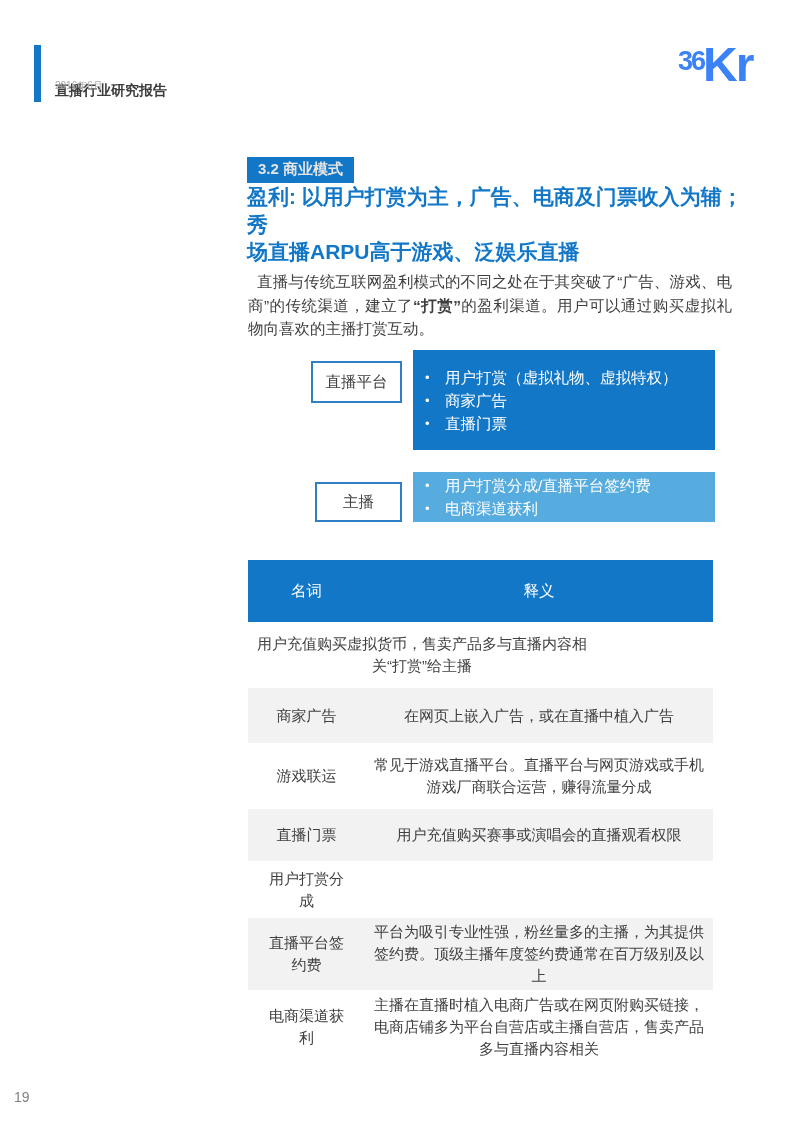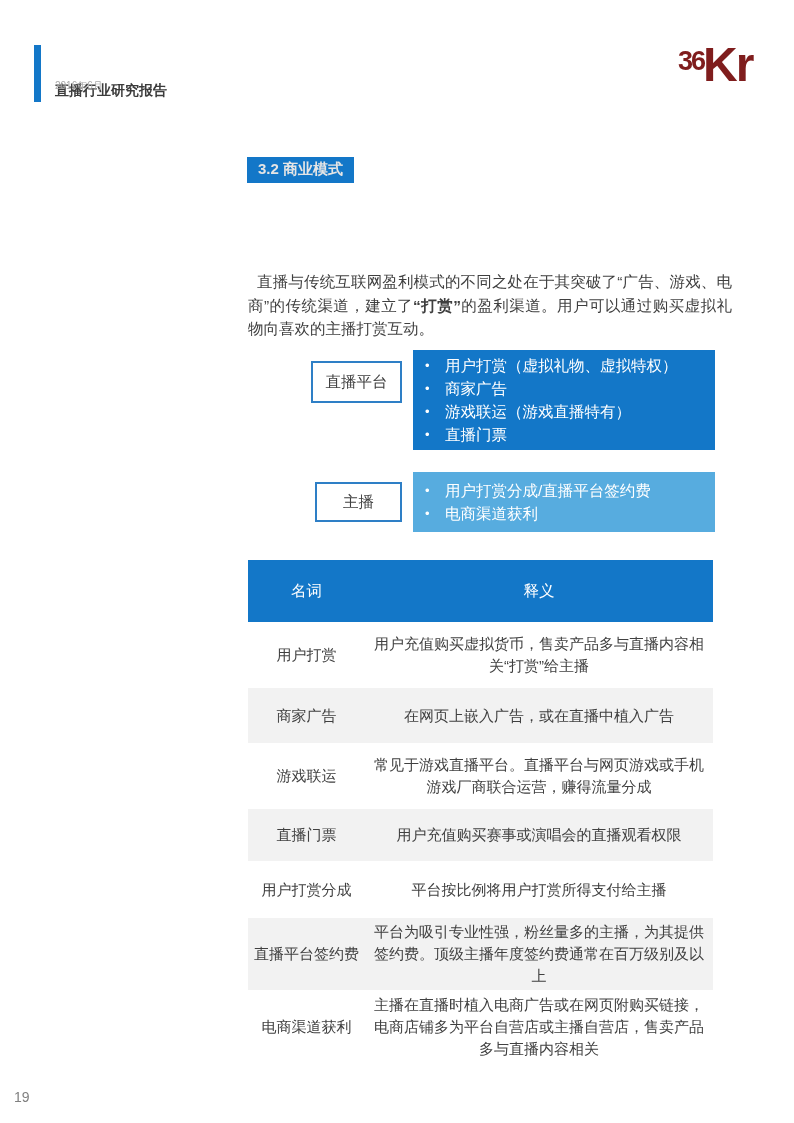--- a/index.html
+++ b/index.html
@@ -21,21 +21,21 @@
     position:absolute; left:55px; top:50px;
     font-size:14px; font-weight:bold; color:#3C3C3C;margin-top:32px;
   }
   .header-date {
     position:absolute; left:55px; top:79px;
     font-size:10px; color:#A8A8A8;
   }
   .logo {
     position:absolute; left:678px; top:42px;
     display:flex; align-items:flex-start;
-    color:#7f1d1d; font-weight:bold;
+    color:#3b82f6; font-weight:bold;
   }
   .logo-36 { font-size:27px; line-height:1; margin-top:6px; letter-spacing:-2px; }
   .logo-kr { font-size:48px; line-height:0.95; margin-left:-1px; letter-spacing:-2px; }
   
   .badge {
     position:absolute; left:247px; top:157px;
     background:#1377C8; color:#e5e5e5;
     font-size:15px; font-weight:bold;
     padding:3px 11px 4px 11px;
   }
@@ -64,21 +64,21 @@
     font-size:15.5px; color:#404040;
   }
   .lbl1 { left:311px; top:361px; width:91px; height:42px; }
   .lbl2 { left:315px; top:482px; width:87px; height:40px; }
   .diag-box {
     position:absolute; left:413px; width:302px;
     display:flex; align-items:center;
     color:#ffffff;
   }
   .box1 { top:350px; height:100px; background:#1377C8; }
-  .box2 { top:472px; height:60px;  background:#57ACDF;justify-content:flex-end; }
+  .box2 { top:472px; height:50px;  background:#57ACDF;justify-content:flex-end; }
   .diag-box ul { list-style:none; padding-left:6px; width:100%; }
   .diag-box li {
     position:relative;
     padding-left:26px;
     font-size:15.5px; line-height:23px;
   }
   .diag-box li::before {
     content:"•";
     position:absolute; left:6px; top:0;
     font-size:13px; line-height:23px;
@@ -86,21 +86,21 @@
   
   .gtable { position:absolute; left:248px; top:560px; width:465px; }
   .t-row, .t-head { display:flex; width:100%; }
   .t-head {
     height:62px; background:#1377C8; color:#ffffff;
     font-size:15.5px;
   }
   .t-term {
     width:117px; flex:0 0 117px;
     display:flex; align-items:center; justify-content:center;
-    text-align:right; padding:0 0;
+    text-align:center; padding:0 18px;
   }
   .t-def {
     width:348px; flex:0 0 348px;
     display:flex; align-items:center; justify-content:center;
     text-align:center; padding:0 3px;
   }
   .t-row { font-size:15px; line-height:22px; color:#404040; }
   .t-row.shade { background:#F2F2F2; }
   .r1 { height:66px; } .r2 { height:55px; } .r3 { height:66px; }
   .r4 { height:52px; } .r5 { height:57px; } .r6 { height:72px; }
@@ -118,65 +118,64 @@
 
   <div class="header-bar"></div>
   <div class="header-title">直播行业研究报告</div>
   <div class="header-date">2016年6月</div>
   <div class="logo">
     <span class="logo-36">36</span>
     <span class="logo-kr">Kr</span>
   </div>
 
   <div class="badge">3.2 商业模式</div>
+  <div class="sec-title">盈利: 以用户打赏为主，广告、电商及门票收入为辅；秀
+场直播ARPU高于游戏、泛娱乐直播</div>
 
   <div class="para"><span>直播与传统互联网盈利模式的不同之处在于其突破了“广告、游戏、电商”的传统渠道，建立了</span><b>“打赏”</b><span>的盈利渠道。用户可以通过购买虚拟礼物向喜欢的主播打赏互动。</span></div>
 
   <div class="diag-label lbl1">直播平台</div>
   <div class="diag-box box1">
     <ul>
       <li>用户打赏（虚拟礼物、虚拟特权）</li>
       <li>商家广告</li>
-      <li>游戏联运（游戏直播特有）</li>
       <li>直播门票</li>
     </ul>
   </div>
 
   <div class="diag-label lbl2">主播</div>
   <div class="diag-box box2">
     <ul>
       <li>用户打赏分成/直播平台签约费</li>
       <li>电商渠道获利</li>
     </ul>
   </div>
 
   <div class="gtable">
     <div class="t-head">
       <div class="t-term">名词</div>
       <div class="t-def">释义</div>
     </div>
     <div class="t-row r1">
-      <div class="t-term">用户打赏</div>
       <div class="t-def">用户充值购买虚拟货币，售卖产品多与直播内容相关“打赏”给主播</div>
     </div>
     <div class="t-row r2 shade">
       <div class="t-term">商家广告</div>
       <div class="t-def">在网页上嵌入广告，或在直播中植入广告</div>
     </div>
     <div class="t-row r3">
       <div class="t-term">游戏联运</div>
       <div class="t-def">常见于游戏直播平台。直播平台与网页游戏或手机游戏厂商联合运营，赚得流量分成</div>
     </div>
     <div class="t-row r4 shade">
       <div class="t-term">直播门票</div>
       <div class="t-def">用户充值购买赛事或演唱会的直播观看权限</div>
     </div>
     <div class="t-row r5">
       <div class="t-term">用户打赏分成</div>
-      <div class="t-def">平台按比例将用户打赏所得支付给主播</div>
     </div>
     <div class="t-row r6 shade">
       <div class="t-term">直播平台签约费</div>
       <div class="t-def">平台为吸引专业性强，粉丝量多的主播，为其提供签约费。顶级主播年度签约费通常在百万级别及以上</div>
     </div>
     <div class="t-row r7">
       <div class="t-term">电商渠道获利</div>
       <div class="t-def">主播在直播时植入电商广告或在网页附购买链接，电商店铺多为平台自营店或主播自营店，售卖产品多与直播内容相关</div>
     </div>
   </div>

